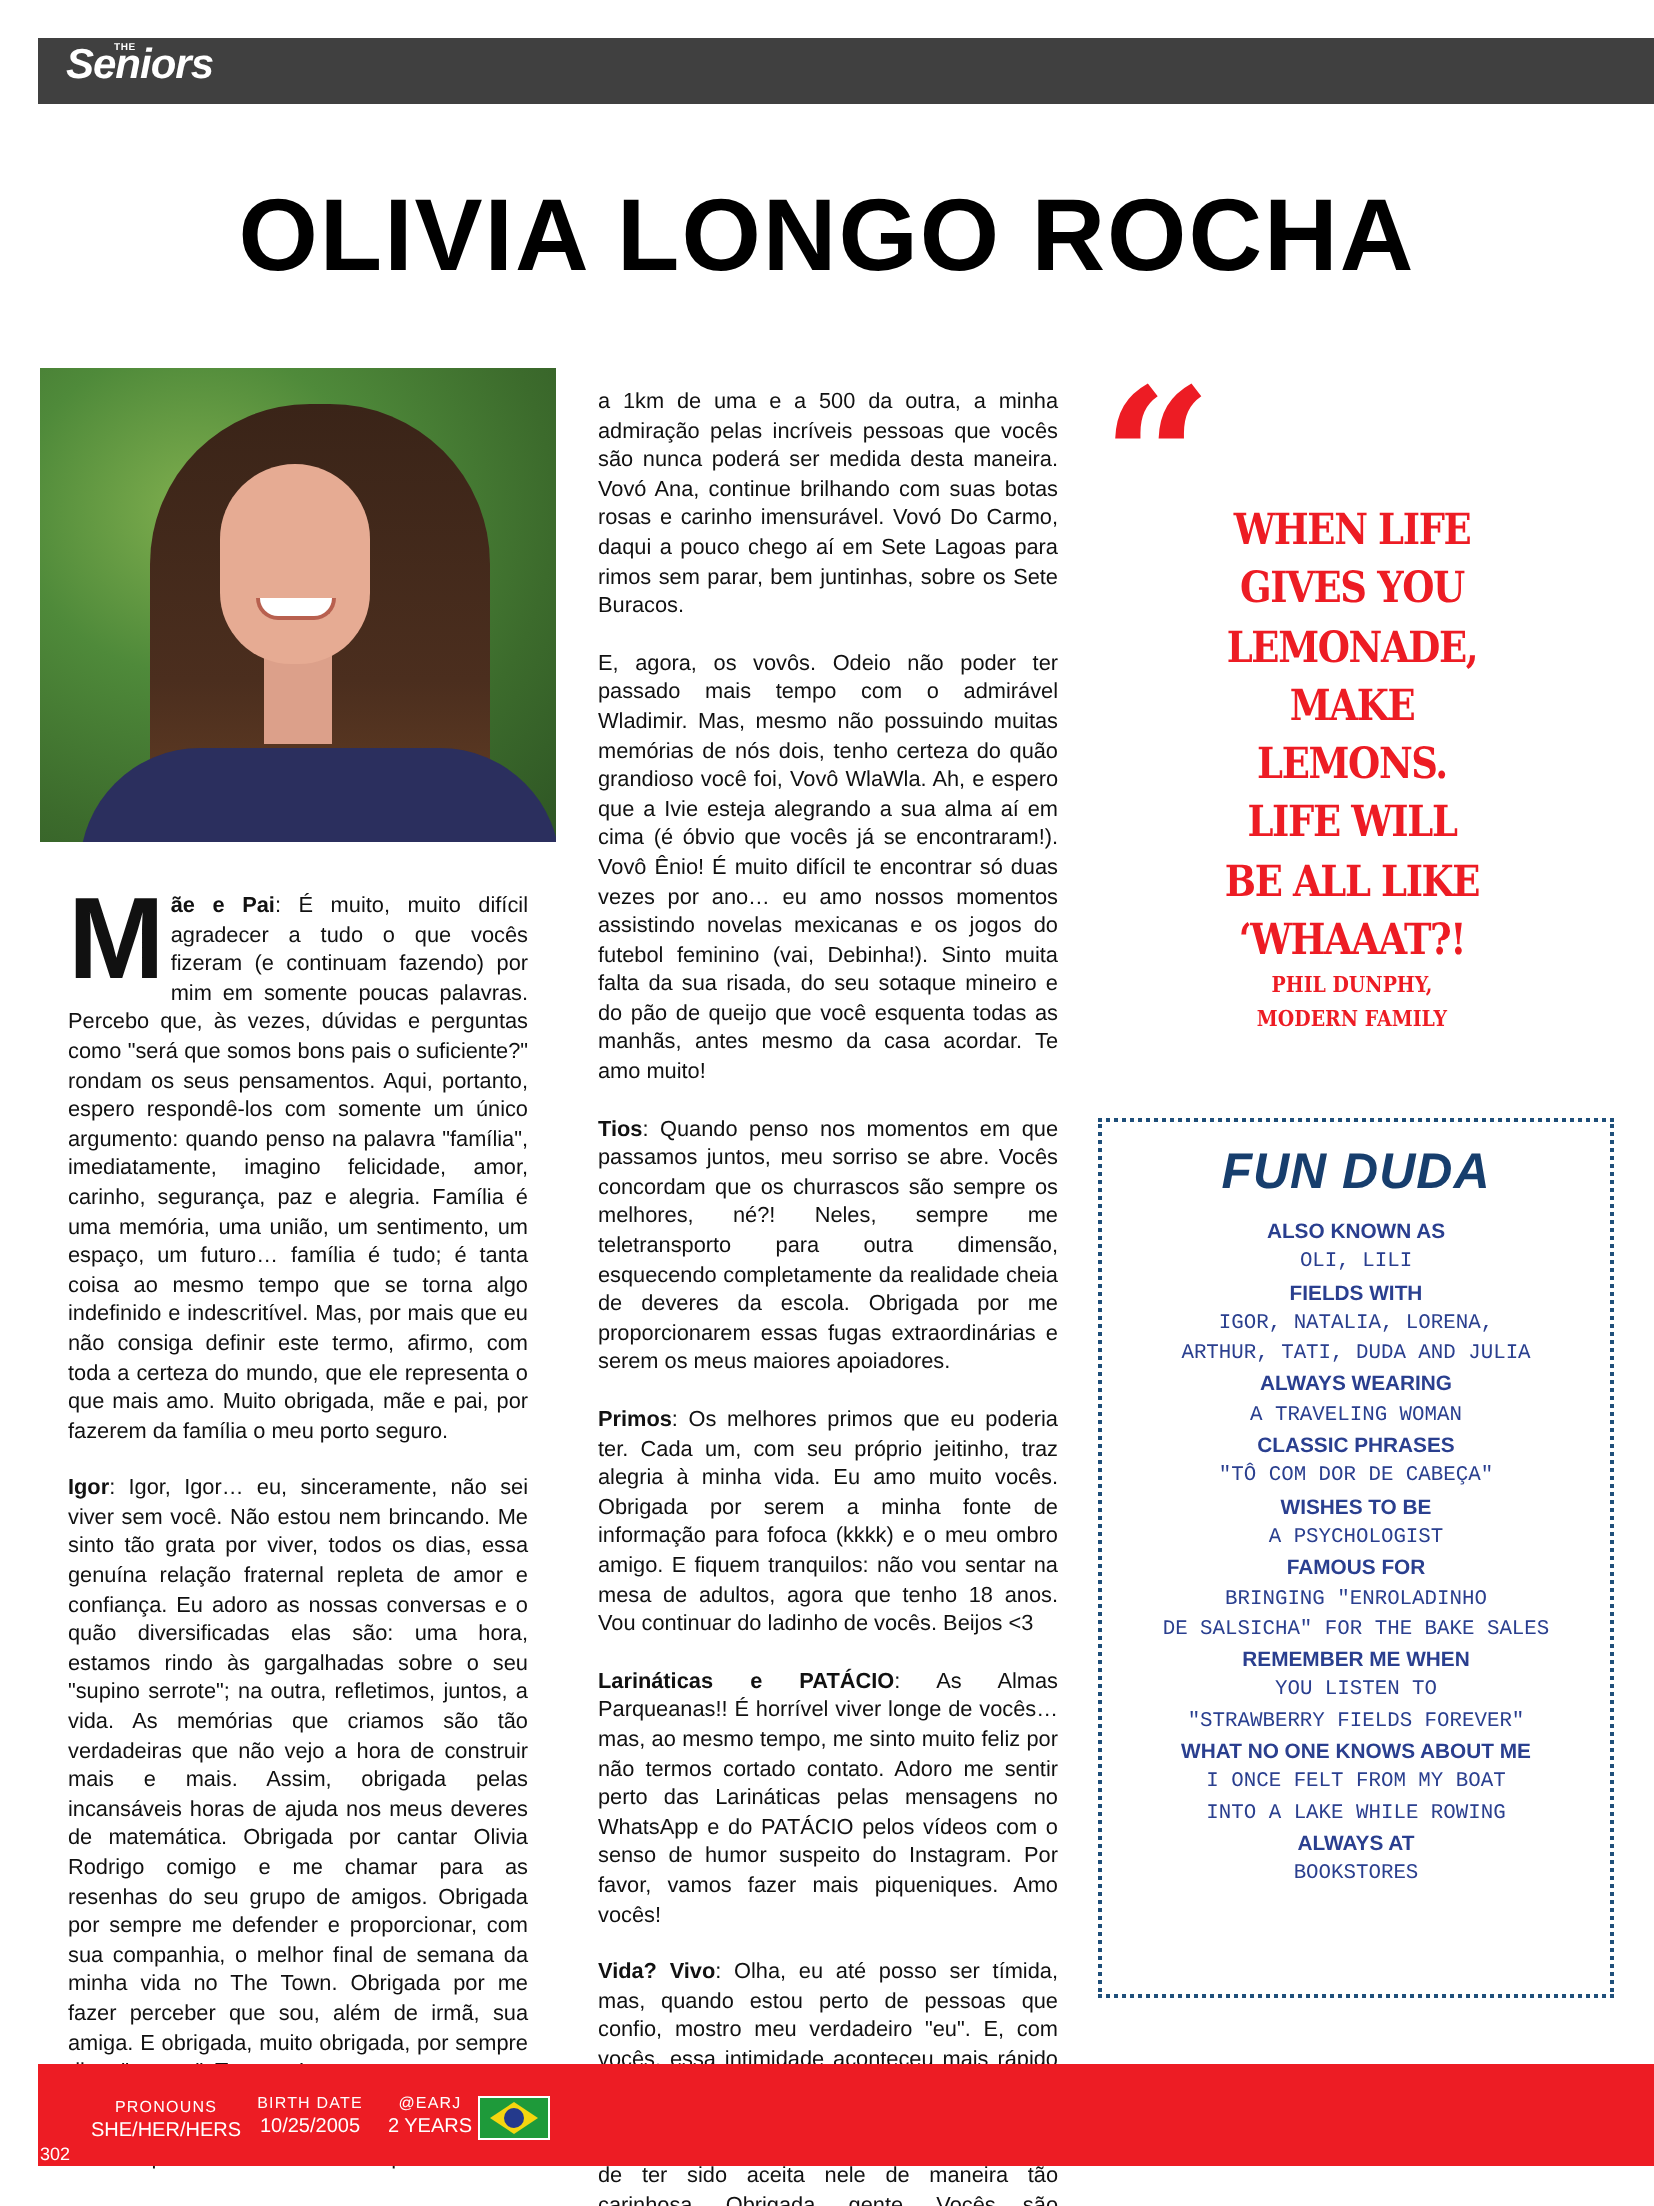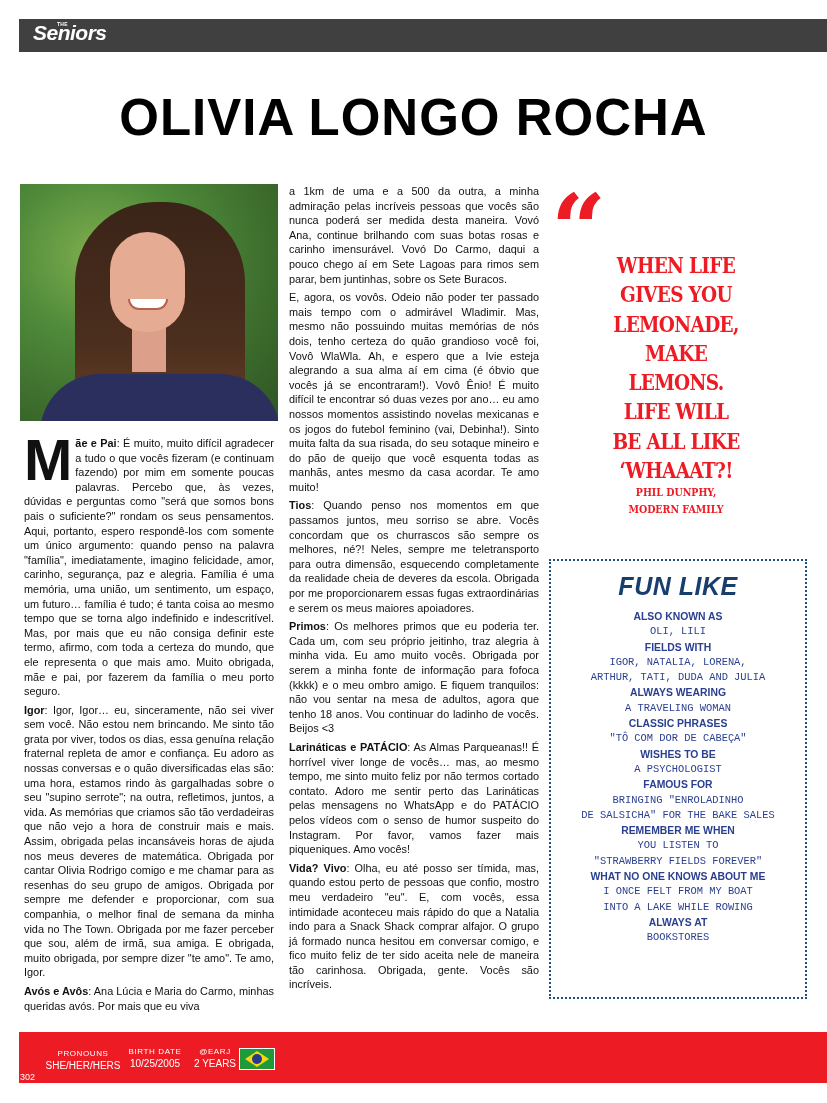--- a/index.html
+++ b/index.html
@@ -16,21 +16,21 @@
     background: radial-gradient(ellipse at 30% 30%, #7fae4e 0%, #4f8a3a 35%, #3c6b2c 70%, #2e5524 100%); }
   .photo .hair { position: absolute; left: 55px; top: 18px; width: 170px; height: 230px; border-radius: 80px 80px 40px 40px; background: linear-gradient(#3a2418, #4b2e1e 60%, #6a4226); }
   .photo .face { position: absolute; left: 90px; top: 48px; width: 75px; height: 100px; border-radius: 40px 40px 38px 38px; background: #e6ab93; }
   .photo .smile { position: absolute; left: 108px; top: 115px; width: 40px; height: 11px; border-radius: 0 0 20px 20px; background: #fff; border: 2px solid #b8604f; border-top: none; }
   .photo .gown { position: absolute; left: 20px; top: 190px; width: 240px; height: 70px; border-radius: 60px 60px 0 0; background: #2b2f5e; }
   .photo .neck { position: absolute; left: 112px; top: 140px; width: 34px; height: 48px; background: #dca08a; }
 
   .col { position: absolute; font-family: "Liberation Sans", sans-serif; font-size: 10.9px; line-height: 14.6px; text-align: justify; color: #111; }
   .col1 { left: 20px; top: 432px; width: 258px; }
   .col2 { left: 285px; top: 180px; width: 258px; }
-  .col p { margin: 4px; }
+  .col p { margin: 14px; }
   .col b { font-weight: bold; }
   .dropcap { float: left; font-family: "Liberation Sans", sans-serif; font-weight: bold; font-size: 58px; line-height: 44px; margin: 2px 3px 0 0; height: 43px; }
 
   .quote-mark { position: absolute; left: 551px; top: 190px; color: #ed1c24; font-family: "DejaVu Serif", serif; font-weight: bold; font-size: 96px; line-height: 80px; height: 55px; overflow: hidden; }
   .quote-text { position: absolute; left: 590px; top: 251px; width: 172px; text-align: center; color: #ed1c24; font-family: "DejaVu Serif", serif; font-weight: bold; font-size: 21.5px; line-height: 29.3px; letter-spacing: -0.8px; transform: scaleX(0.86); transform-origin: center top; }
   .quote-attr { position: absolute; left: 590px; top: 484px; width: 172px; text-align: center; color: #ed1c24; font-family: "DejaVu Serif", serif; font-weight: bold; font-size: 11px; line-height: 17px; transform: scaleX(0.86); transform-origin: center top; }
 
   .facts { position: absolute; left: 549px; top: 559px; width: 258px; height: 440px; border: 2.5px dotted #1f4f7a; text-align: center; padding-top: 10px; }
   .facts-title { font-family: "Liberation Sans", sans-serif; font-weight: bold; font-style: italic; font-size: 25px; color: #173e6d; letter-spacing: 0.5px; line-height: 30px; margin-bottom: 8px; }
   .fact-head { font-family: "Liberation Sans", sans-serif; font-weight: bold; font-size: 10.4px; color: #2a3f8f; line-height: 15.3px; }
@@ -104,21 +104,21 @@
   <div>LIFE WILL</div>
   <div>BE ALL LIKE</div>
   <div>‘WHAAAT?!</div>
 </div>
 <div class="quote-attr">
   <div>PHIL DUNPHY,</div>
   <div>MODERN FAMILY</div>
 </div>
 
 <div class="facts">
-  <div class="facts-title">FUN LIKE</div>
+  <div class="facts-title">FUN DUDA</div>
   <div class="fact-head">ALSO KNOWN AS</div>
   <div class="fact-val">OLI, LILI</div>
   <div class="fact-head">FIELDS WITH</div>
   <div class="fact-val">IGOR, NATALIA, LORENA,</div>
   <div class="fact-val">ARTHUR, TATI, DUDA AND JULIA</div>
   <div class="fact-head">ALWAYS WEARING</div>
   <div class="fact-val">A TRAVELING WOMAN</div>
   <div class="fact-head">CLASSIC PHRASES</div>
   <div class="fact-val">"TÔ COM DOR DE CABEÇA"</div>
   <div class="fact-head">WISHES TO BE</div>

